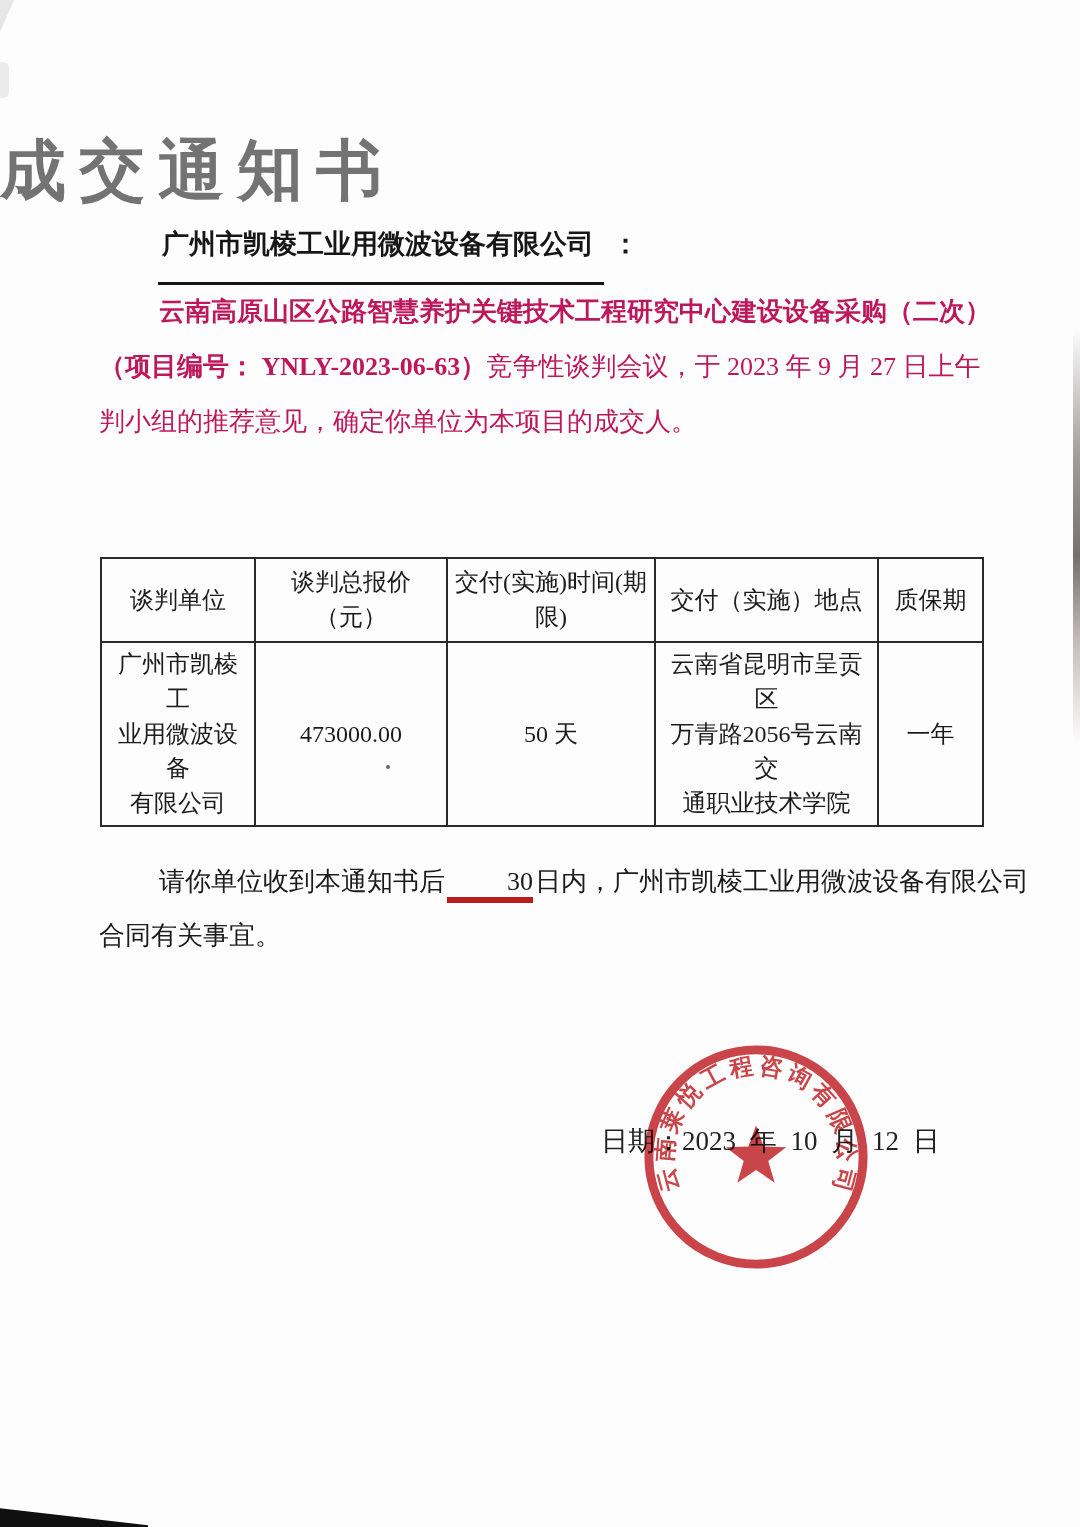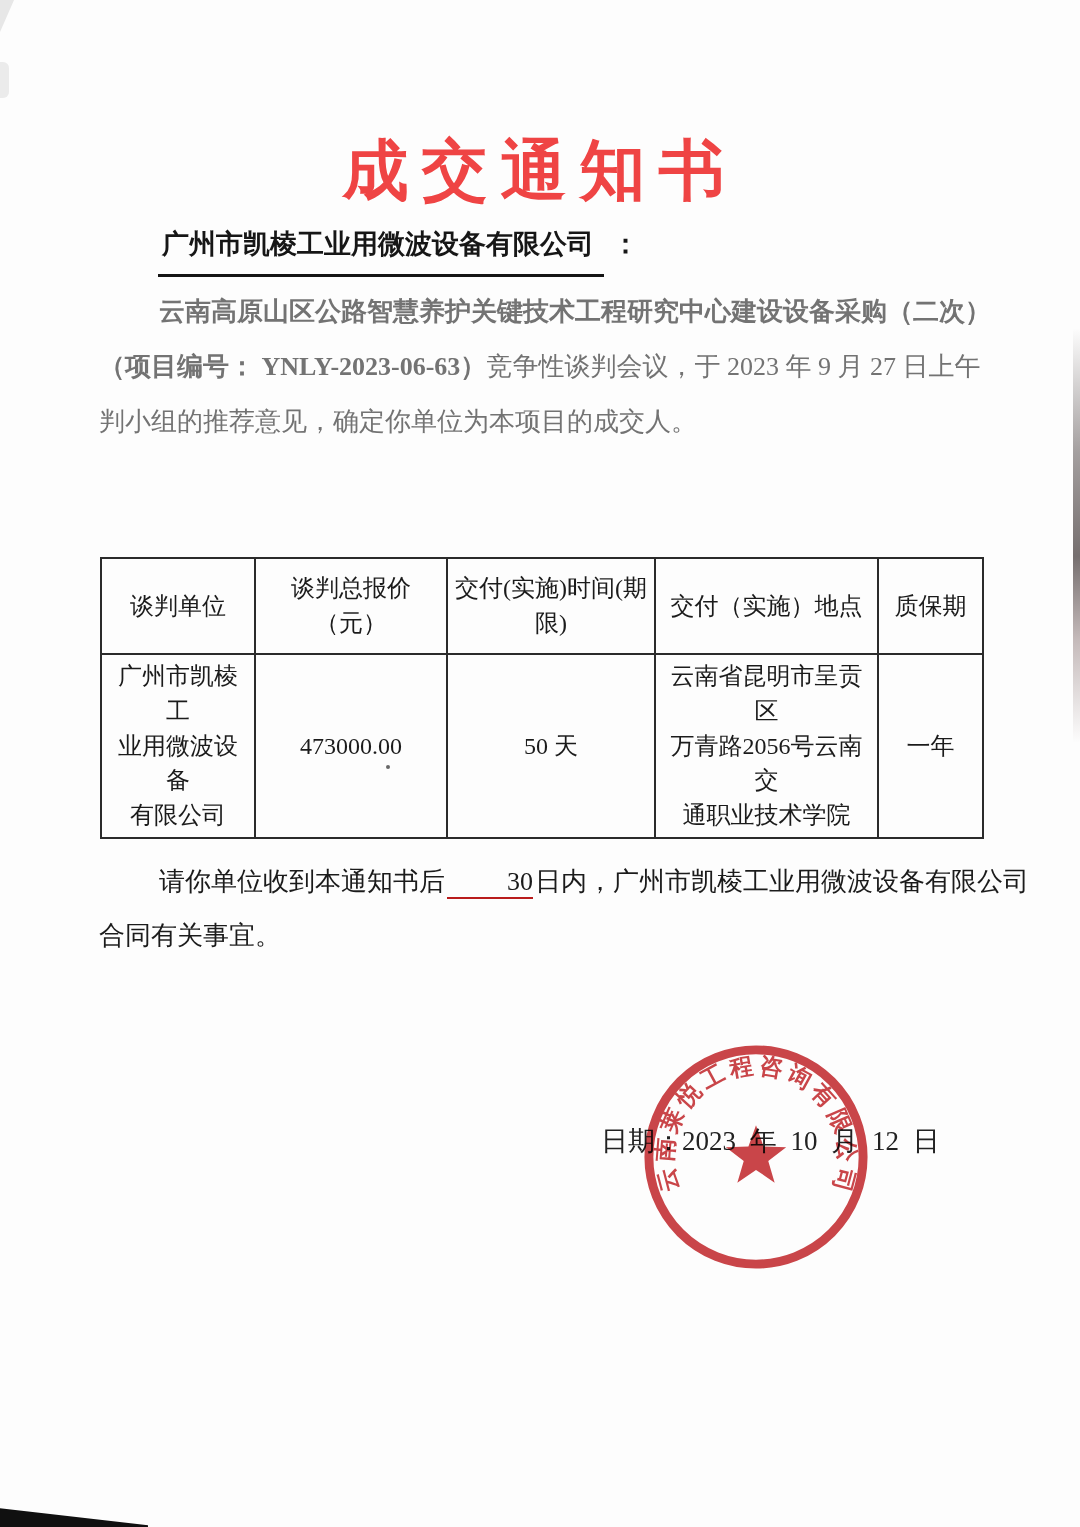--- a/index.html
+++ b/index.html
@@ -15,51 +15,51 @@
     overflow: hidden;
     color: #161616;
   }
 
   
   .doc-title {
     position: absolute;
     top: 126px;
     left: 0;
     width: 100%;
-    text-align: center;
+    text-align: left;
     font-size: 66px;
     font-weight: 900;
     letter-spacing: 13px;
-    color: #ef4444;
+    color: #737373;
   }
 
   
   .addressee {
     position: absolute;
     top: 226px;
     left: 158px;
     font-size: 27px;
     font-weight: bold;
     white-space: nowrap;
   }
   .addressee .uline {
     display: inline-block;
     border-bottom: 3px solid #151515;
-    padding: 0 10px 12px 4px;
+    padding: 0 10px 20px 4px;
   }
   .addressee .colon { padding-left: 8px; }
 
   
   .body-block {
     position: absolute;
     left: 99px;
     top: 284px;
     width: 884px;
     font-size: 26px;
-    color: #737373;
+    color: #be185d;
   }
   .body-block .line {
     height: 55px;
     line-height: 55px;
     white-space: nowrap;
   }
   .line.indent { text-indent: 60px; }
   .bold { font-weight: bold; }
 
   
@@ -75,21 +75,21 @@
   }
   .award-table th, .award-table td {
     border: 2px solid #2b2b2b;
     text-align: center;
     vertical-align: middle;
     font-weight: normal;
     white-space: pre-line;
     line-height: 1.45;
     padding: 4px 6px;
   }
-  .award-table thead tr { height: 96px; }
+  .award-table thead tr { height: 84px; }
   .award-table tbody tr { height: 151px; }
 
   .stray-dot {
     position: absolute;
     left: 386px;
     top: 765px;
     width: 4px;
     height: 4px;
     border-radius: 50%;
     background: #4c4c4c;
@@ -103,21 +103,21 @@
     top: 852px;
     width: 884px;
     font-size: 26px;
     color: #1b1b1b;
   }
   .closing-block .line { height: 56px; line-height: 56px; white-space: nowrap; }
   .blank-num {
     display: inline-block;
     min-width: 82px;
     text-align: center;
-    border-bottom: 2px solid #b91c1c;
+    border-bottom: 6px solid #b91c1c;
     line-height: 1.1;
     margin: 16px 2px;
   }
 
   
   .signature-block {
     position: absolute;
     left: 601px;
     top: 1112px;
     font-size: 27px;

